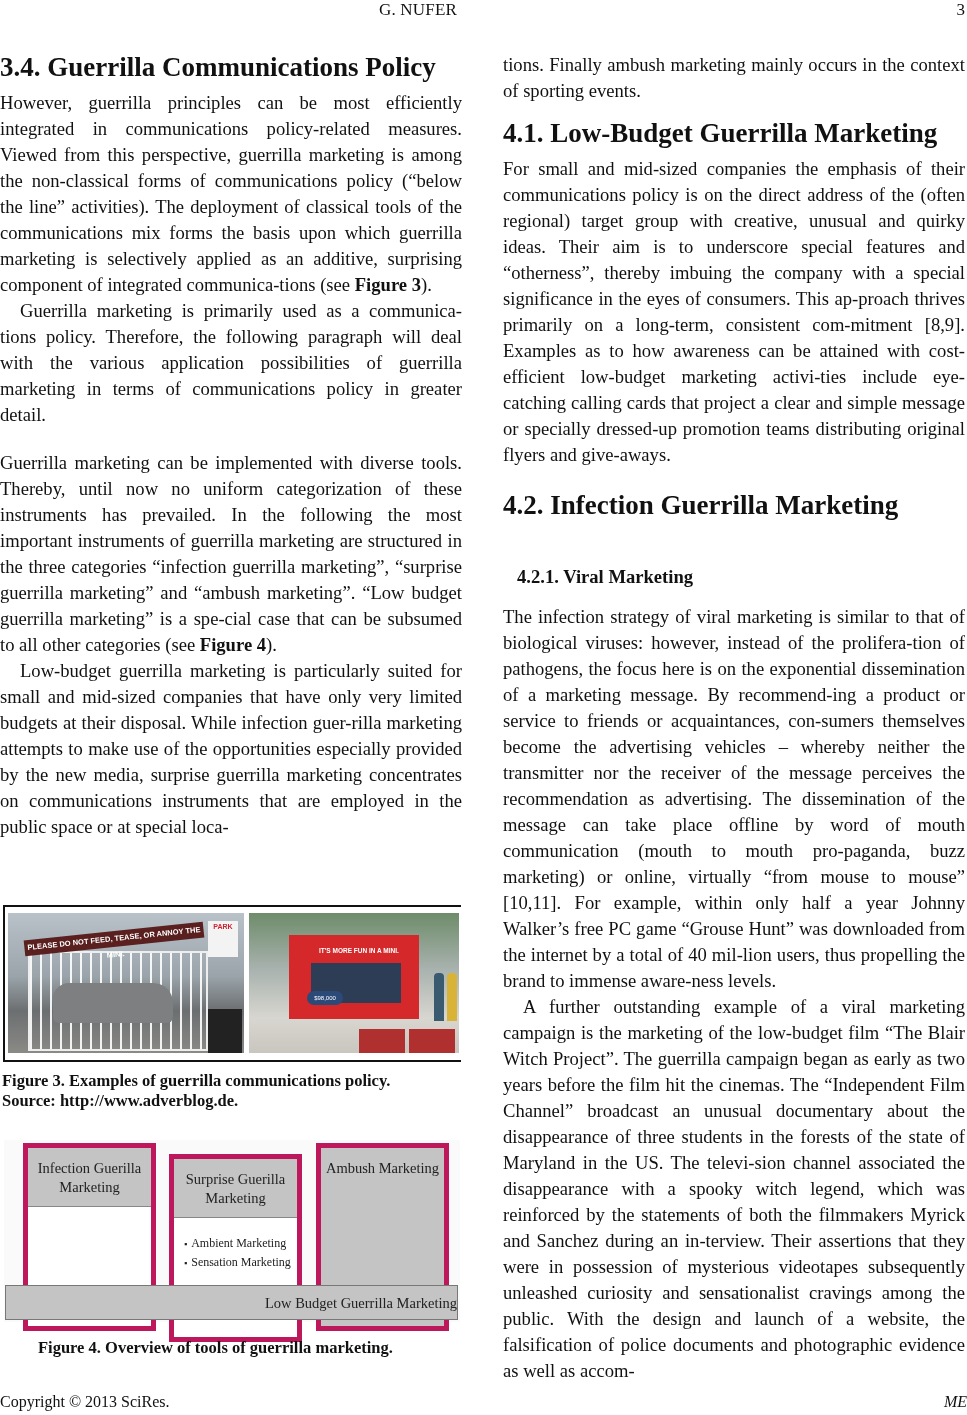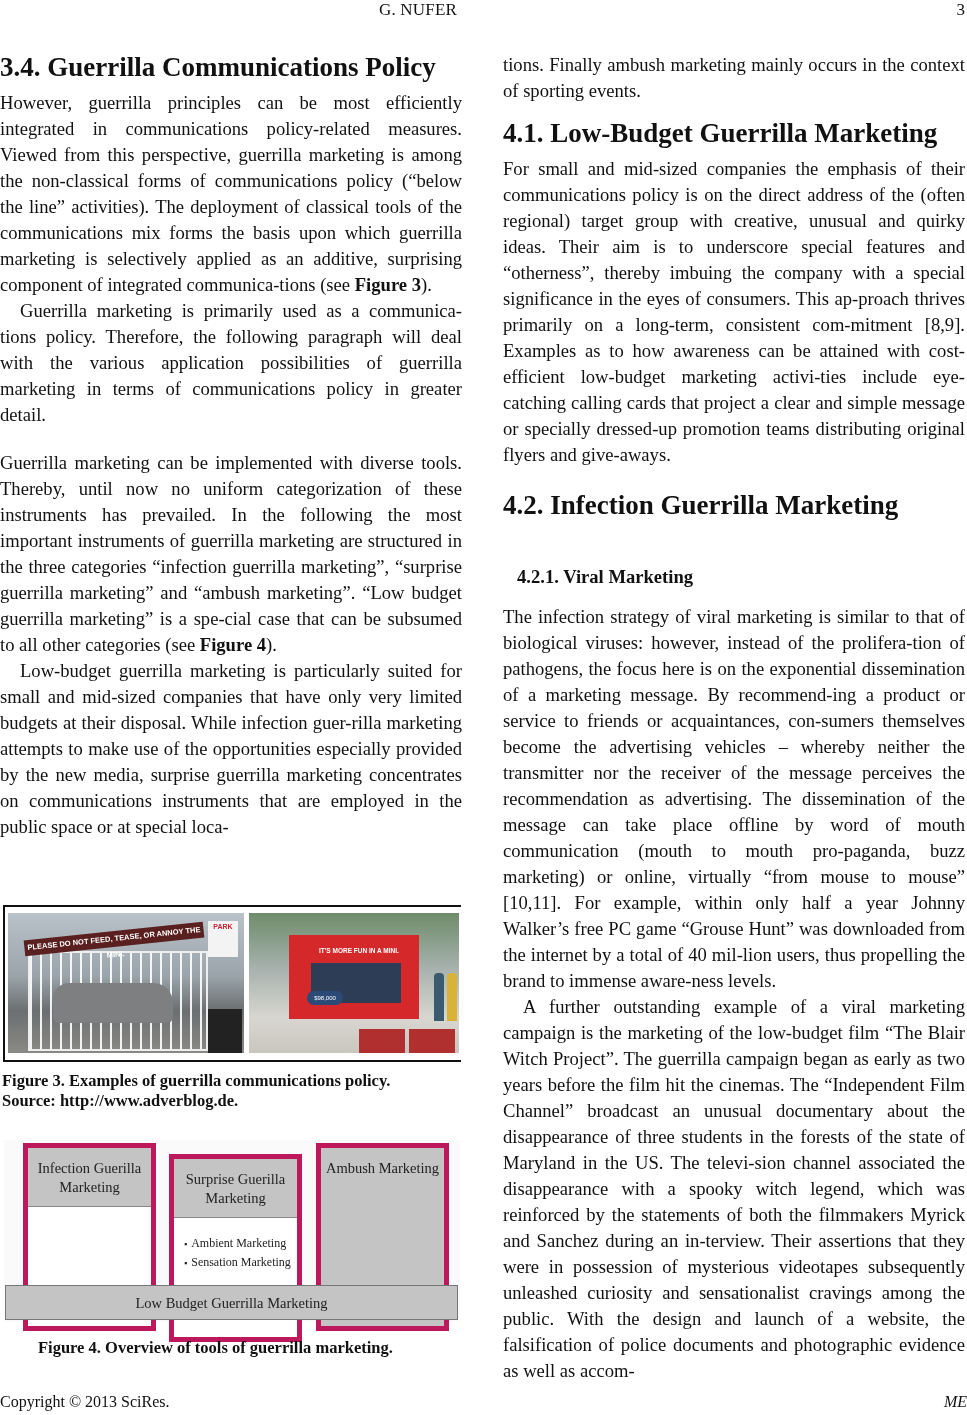--- a/index.html
+++ b/index.html
@@ -45,21 +45,21 @@
 
   
   .fig4 { position: absolute; left: 4px; top: 1140px; width: 456px; height: 182px; font-family: "Liberation Serif", serif; color: #222; background: #fafafa; }
   .fbox { position: absolute; top: 3px; width: 123px; height: 178px; border: 5px solid #be185d; background: #fff; }
   .fbox.b1 { left: 19px; } .fbox.b2 { left: 165px; margin-top: 11px; } .fbox.b3 { left: 312px; background: #c4c4c4; }
   .fbox .head { height: 59px; background: #c4c4c4; border-bottom: 1px solid #888; text-align: center; font-size: 14.5px; line-height: 19px; padding-top: 11px; box-sizing: border-box; }
   .fbox.b3 .head { border-bottom: none; }
   .fbox ul { list-style: none; margin: 0; padding: 16px 0 0 14px; font-size: 12px; line-height: 18px; }
   .fbox.b2 ul { padding-left: 10px; }
   .fbox ul li::before { content: "\25AA"; margin-right: 4px; font-size: 9px; }
-  .lowbar { position: absolute; left: 1px; top: 145px; width: 453px; height: 35px; background: #c4c4c4; border: 1px solid #777; text-align: center; font-size: 14.5px; line-height: 35px; box-sizing: border-box; }
+  .lowbar { position: absolute; left: 1px; top: 145px; width: 453px; height: 35px; background: #c4c4c4; border: 1px solid #777; text-align: right; font-size: 14.5px; line-height: 35px; box-sizing: border-box; }
 
   .footer { position: absolute; top: 1393px; left: 0; width: 967px; font-size: 16px; }
   .footer .copy { position: absolute; left: 0; }
   .footer .journal { position: absolute; right: 0; font-style: italic; font-weight: normal; margin-left: 21px; }
 </style>
 </head>
 <body>
 
 <div class="running-head">
   <span class="author">G. NUFER</span>

